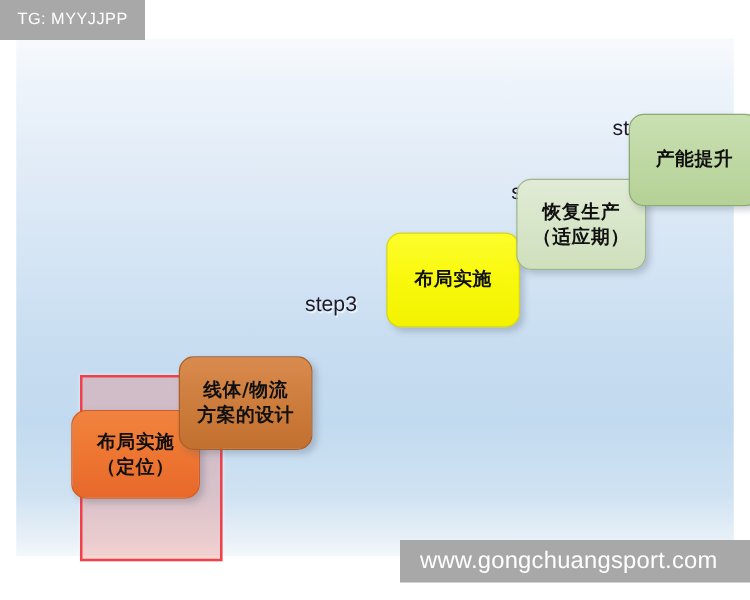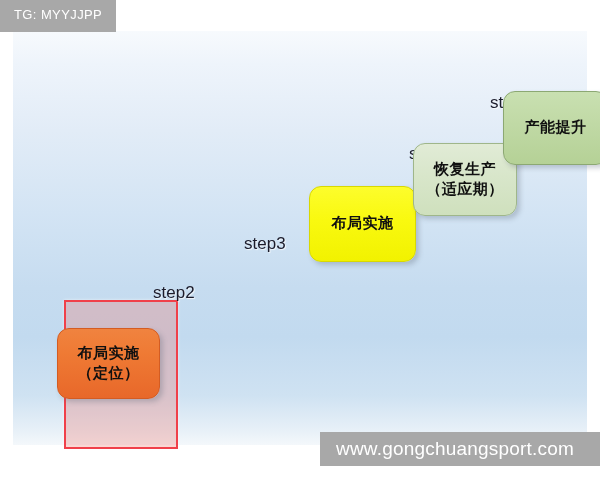--- a/index.html
+++ b/index.html
@@ -165,20 +165,22 @@
 
     <div class="step-label" id="label-1">step1</div>
     <div class="step-label" id="label-2">step2</div>
     <div class="step-label" id="label-3">step3</div>
     <div class="step-label" id="label-4">step4</div>
     <div class="step-label" id="label-5">step5</div>
     <div class="step-label" id="label-6">step6</div>
 
     <div class="step-box" id="box-1">布局实施
 （定位）</div>
+    <div class="step-box" id="box-2">线体/物流
+方案的设计</div>
     <div class="step-box" id="box-4">布局实施</div>
     <div class="step-box" id="box-5">恢复生产
 （适应期）</div>
     <div class="step-box" id="box-6">产能提升</div>
 
   </div>
 
   <div class="watermark" id="tg-watermark">TG: MYYJJPP</div>
   <div class="watermark" id="site-watermark">www.gongchuangsport.com</div>
 

